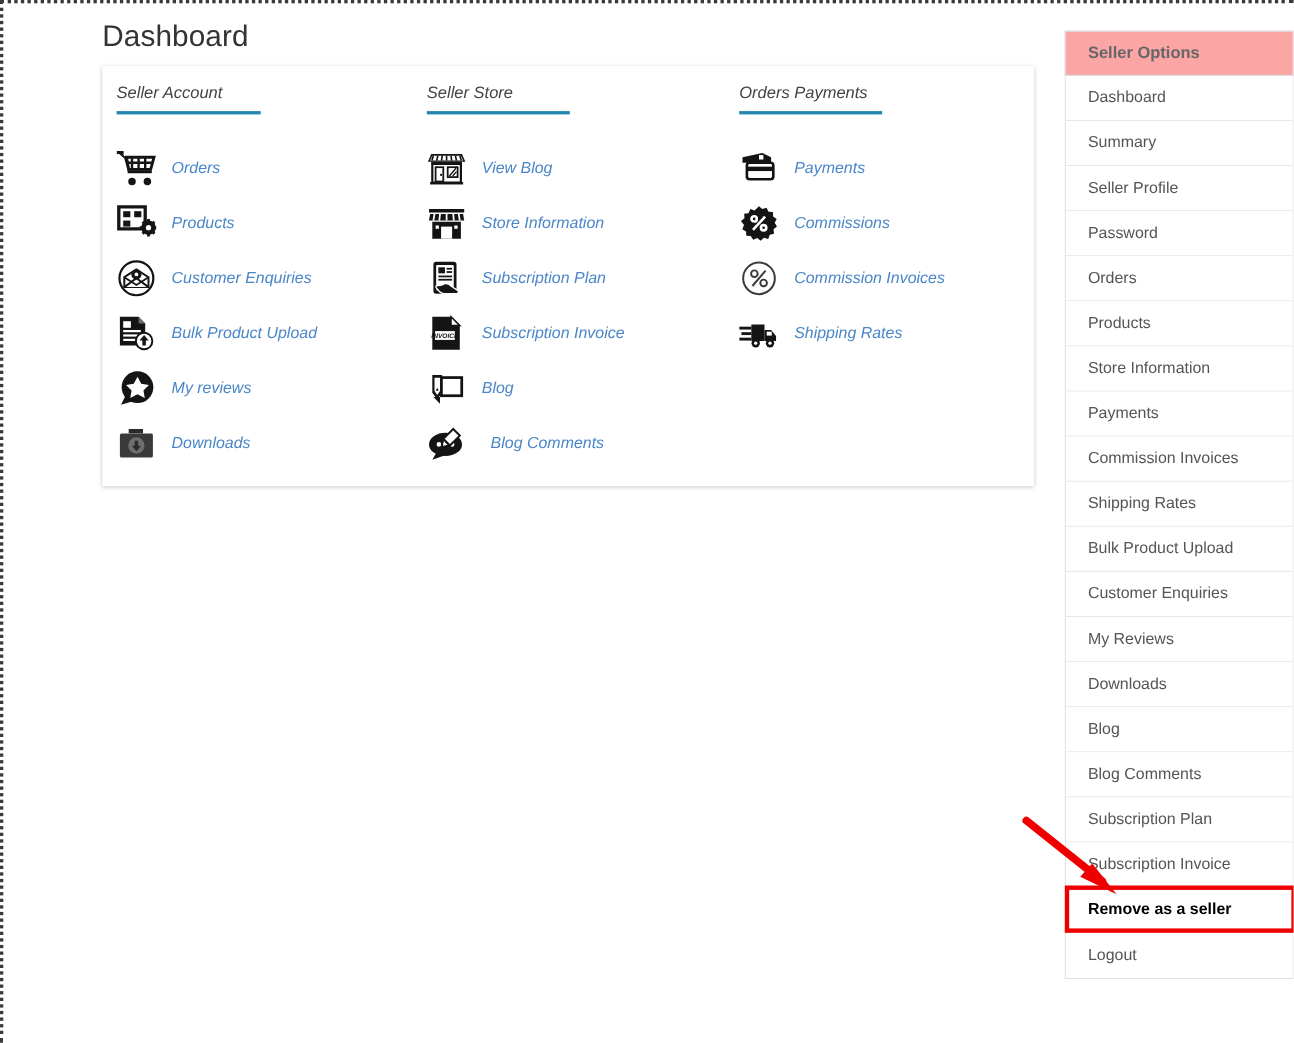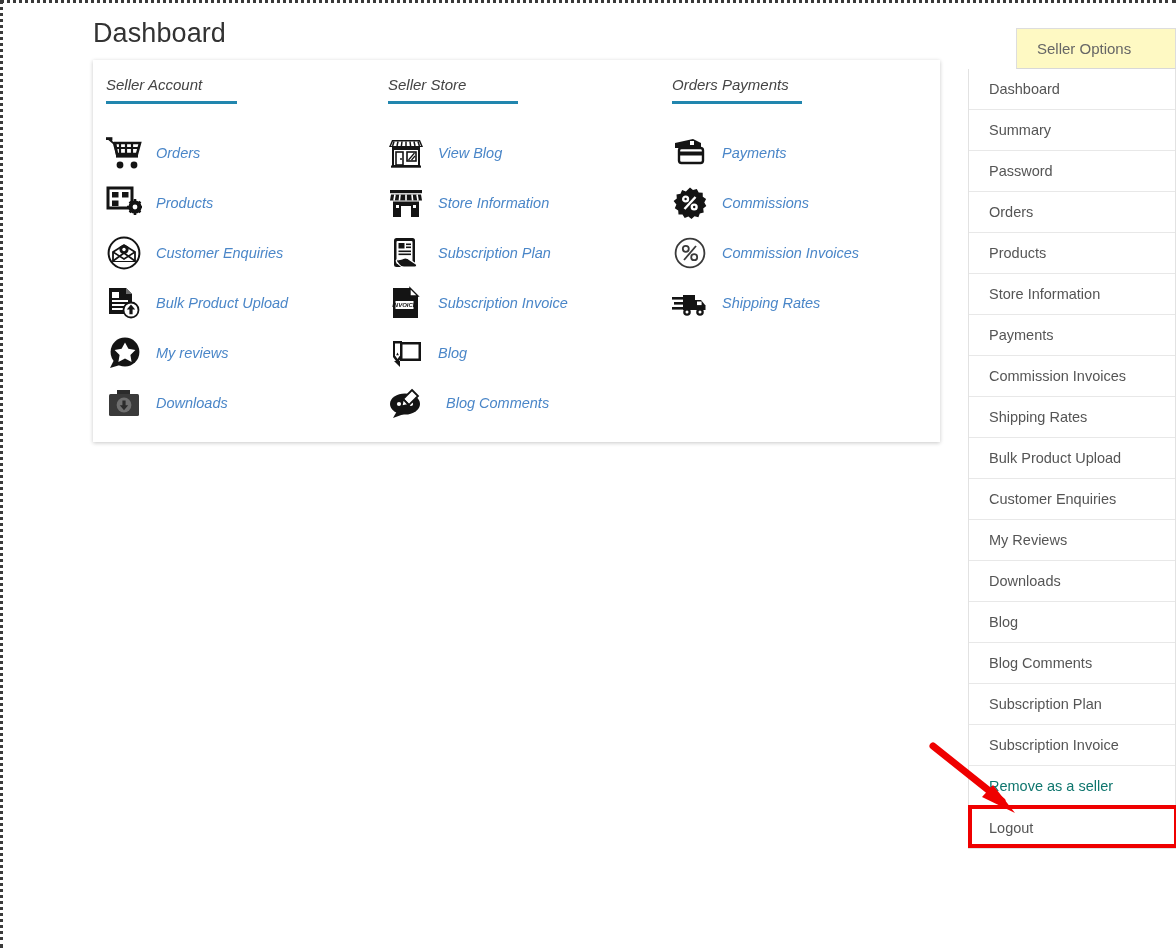--- a/index.html
+++ b/index.html
@@ -109,52 +109,51 @@
   .link-label.indent { margin-left: 22px; }
 
   
   #sidebar {
     position: absolute;
     left: 968px; top: 28px;
     width: 208px;
   }
   .sb-head {
     height: 41px;
-    background: #fef9c3;
+    background: #fca5a5;
     border: 1px solid #dddddd;
     border-bottom: 1px solid #d8d8d8;
     display: flex;
     align-items: center;
     padding-left: 20px;
     font-size: 15px;
-    font-weight: normal;
+    font-weight: bold;
     color: #666666;
-    margin-left: 48px;
   }
   .sb-list {
     border-left: 1px solid #e2e2e2;
     border-right: 1px solid #e2e2e2;
     border-bottom: 1px solid #e2e2e2;
     background: #ffffff;
   }
   .sb-item {
     position: relative;
     height: 41px;
     display: flex;
     align-items: center;
     padding-left: 20px;
     font-size: 14.5px;
     color: #555555;
     border-bottom: 1px solid #e8e8e8;
     background: #ffffff;
   }
   .sb-item:last-child { border-bottom: none; }
   .sb-item.bold {
-    font-weight: normal;
-    color: #0f766e;
+    font-weight: bold;
+    color: #000000;
   }
 
   
   .hl-box {
     position: absolute;
     left: 968px;
     top: 805px;
     width: 210px;
     height: 43px;
     border: 4px solid #ef0000;
@@ -464,20 +463,21 @@
         </div>
     </div>
 
   </div>
 
   <div id="sidebar">
     <div class="sb-head">Seller Options</div>
     <div class="sb-list" id="sidebar-list">
         <div class="sb-item">Dashboard</div>
         <div class="sb-item">Summary</div>
+        <div class="sb-item">Seller Profile</div>
         <div class="sb-item">Password</div>
         <div class="sb-item">Orders</div>
         <div class="sb-item">Products</div>
         <div class="sb-item">Store Information</div>
         <div class="sb-item">Payments</div>
         <div class="sb-item">Commission Invoices</div>
         <div class="sb-item">Shipping Rates</div>
         <div class="sb-item">Bulk Product Upload</div>
         <div class="sb-item">Customer Enquiries</div>
         <div class="sb-item">My Reviews</div>

